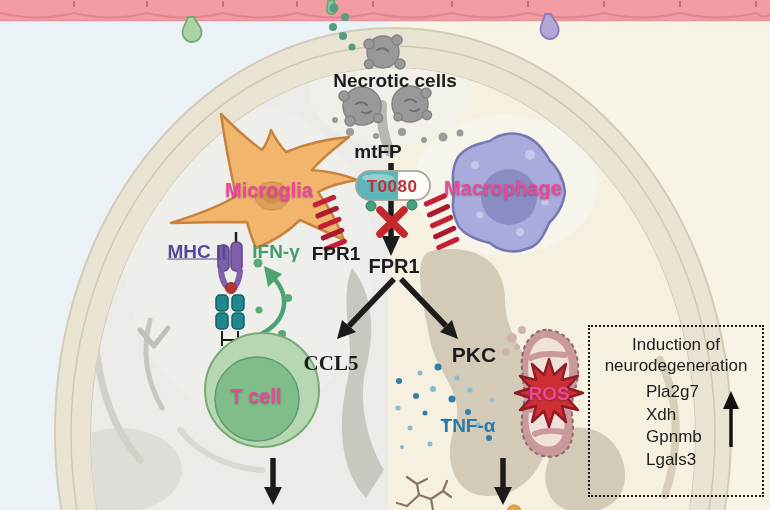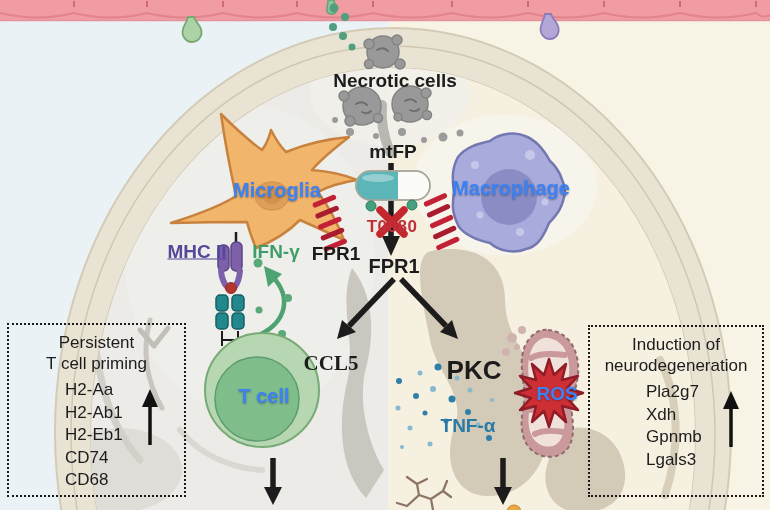--- a/index.html
+++ b/index.html
@@ -3,21 +3,21 @@
 <meta charset="utf-8">
 <style>
   html,body{margin:0;padding:0;background:#fff;}
   .canvas{position:relative;width:770px;height:510px;overflow:hidden;
     font-family:"Liberation Sans",sans-serif;padding-left:20px;}
   .bg-left{position:absolute;left:0;top:0;width:388px;height:510px;background:#eaf2f6;}
   .bg-right{position:absolute;left:388px;top:0;width:382px;height:510px;background:#f8f4e5;}
   svg.scene{position:absolute;left:0;top:0;}
   .lbl{position:absolute;transform:translate(-50%,-50%);white-space:nowrap;
     font-weight:700;color:#1c1c1c;line-height:1;}
-  .lbl.white{color:#3b82f6;text-shadow:0 1px 2px rgba(40,40,40,.45);margin-left:8px;}
+  .lbl.white{color:#ec4899;text-shadow:0 1px 2px rgba(40,40,40,.45);}
   .lbl.purple{color:#57479a;font-weight:600;}
   .lbl.green{color:#3f9e68;font-weight:600;}
   .lbl.blue{color:#2a7aa6;}
   .lbl.red{color:#c0303a;letter-spacing:.5px;}
   .gbox{position:absolute;border:2px dotted #1a1a1a;color:#1c1c1c;}
   .gbox .titles{text-align:center;padding-top:7px;font-size:17px;line-height:21px;}
   .gbox .genes{margin-top:5px;margin-left:56px;font-size:17px;line-height:22.5px;}
   .gbox svg.uparrow{position:absolute;left:128px;top:62px;}
 </style>
 </head>
@@ -264,51 +264,34 @@
       </g>
     </g>
 
     <g stroke="#8d7362" stroke-width="2.2" fill="none" stroke-linecap="round">
       <path d="M407,506 L419,495 L417,484 M417,484 L407,477 M417,484 L427,479 M419,495 L431,499 L443,491 M443,491 L451,497 M443,491 L447,481 M431,499 L433,510 M407,506 L397,503"></path>
     </g>
     <circle cx="514" cy="512" r="7" fill="#eca943" stroke="#c9832f"></circle>
   </svg>
 
   <div class="lbl" style="left:395px;top:80px;font-size:19px;">Necrotic cells</div>
-  <div class="lbl" style="left:393px;top:151px;font-size:19px;">mtFP</div>
-  <div class="lbl red" style="left:392px;top:186px;font-size:17px;margin-top:40px;">T0080</div>
+  <div class="lbl" style="left:378px;top:151px;font-size:19px;">mtFP</div>
+  <div class="lbl red" style="left:392px;top:186px;font-size:17px;">T0080</div>
   <div class="lbl white" style="left:269px;top:190px;font-size:20px;">Microglia</div>
   <div class="lbl white" style="left:503px;top:188px;font-size:20px;">Macrophage</div>
   <div class="lbl" style="left:336px;top:253px;font-size:19px;">FPR1</div>
   <div class="lbl" style="left:394px;top:266px;font-size:20px;">FPR1</div>
   <div class="lbl purple" style="left:197px;top:251px;font-size:19px;text-decoration:underline;">MHC II</div>
   <div class="lbl green" style="left:276px;top:251px;font-size:19px;">IFN-γ</div>
   <div class="lbl white" style="left:256px;top:396px;font-size:20px;">T cell</div>
   <div class="lbl" style="left:331px;top:363px;font-size:21px;font-family:Liberation Serif, serif;">CCL5</div>
-  <div class="lbl" style="left:474px;top:370px;font-size:26px;">PKC</div>
+  <div class="lbl" style="left:474px;top:354px;font-size:21px;">PKC</div>
   <div class="lbl blue" style="left:468px;top:425px;font-size:19px;">TNF-α</div>
   <div class="lbl white" style="left:549px;top:393px;font-size:19px;">ROS</div>
 
-  <div class="gbox" style="left:7px;top:323px;width:175px;height:170px;">
-    <div class="titles">
-      <div>Persistent</div>
-      <div>T cell priming</div>
-    </div>
-    <div class="genes">
-        <div class="gene">H2-Aa</div>
-        <div class="gene">H2-Ab1</div>
-        <div class="gene">H2-Eb1</div>
-        <div class="gene">CD74</div>
-        <div class="gene">CD68</div>
-      </div>
-    <svg class="uparrow" width="26" height="62" viewBox="0 0 26 62">
-      <line x1="13" y1="58" x2="13" y2="16" stroke="#111" stroke-width="3.5"></line>
-      <polygon points="13,2 5,20 21,20" fill="#111"></polygon>
-    </svg>
-  </div>
 
   <div class="gbox" style="left:588px;top:325px;width:172px;height:168px;">
     <div class="titles">
       <div>Induction of</div>
       <div>neurodegeneration</div>
     </div>
     <div class="genes">
         <div class="gene">Pla2g7</div>
         <div class="gene">Xdh</div>
         <div class="gene">Gpnmb</div>

